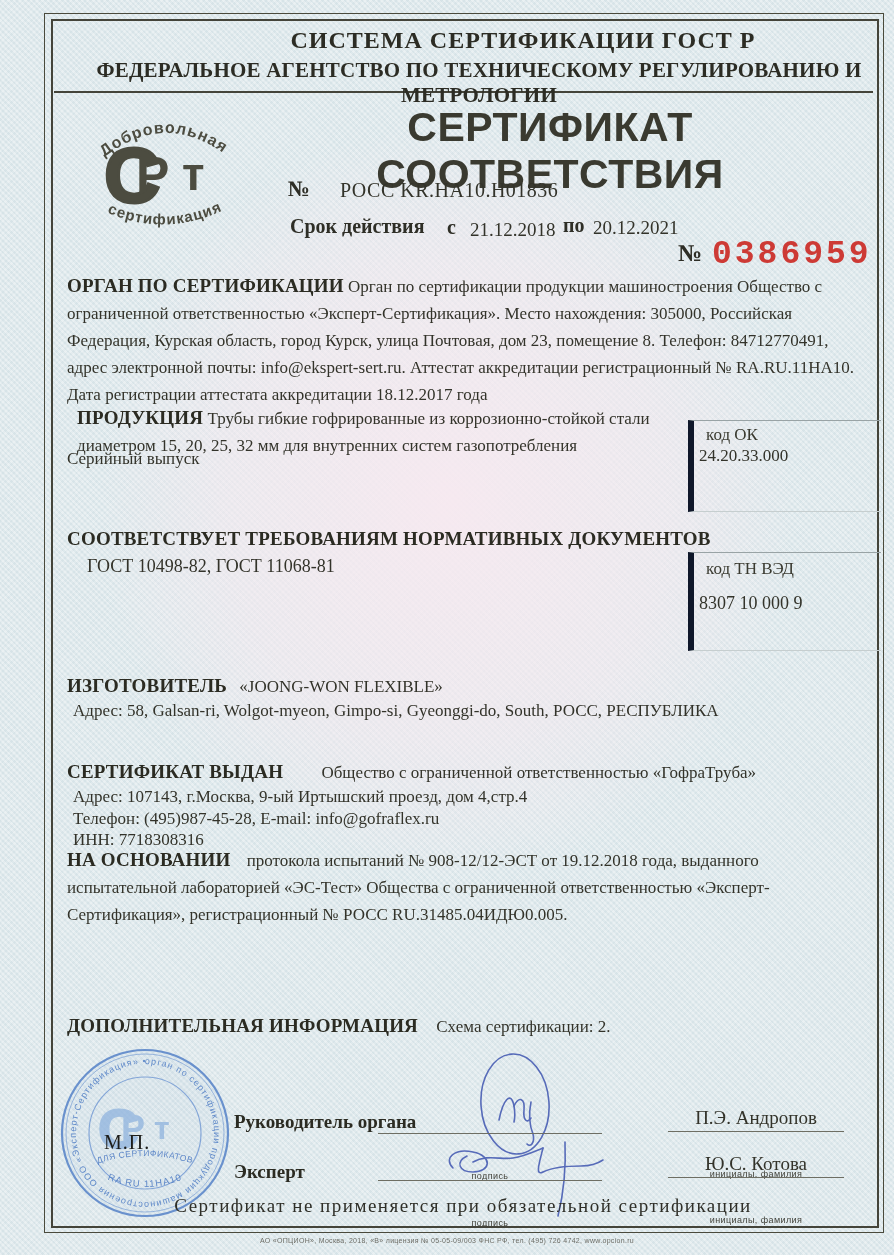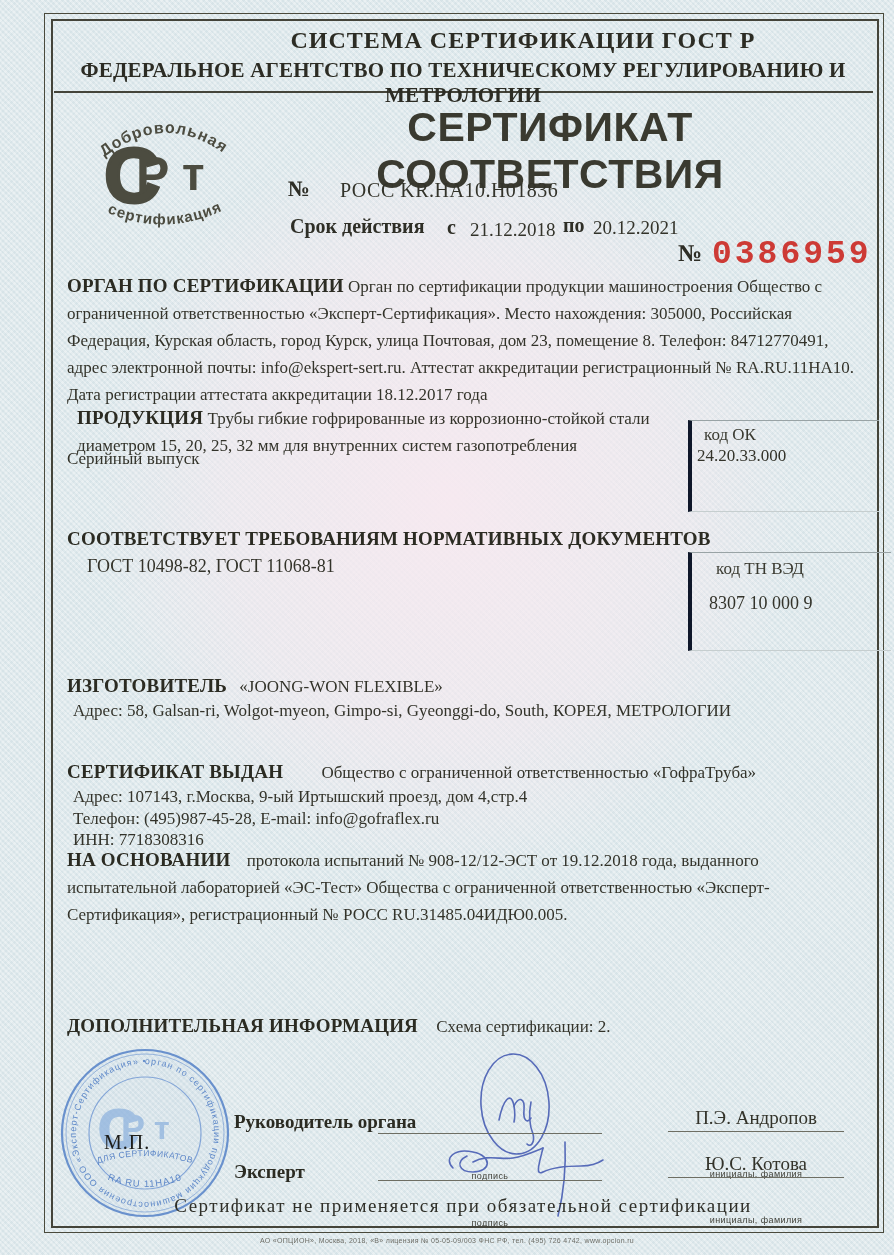--- a/index.html
+++ b/index.html
@@ -10,32 +10,32 @@
       radial-gradient(ellipse 52% 40% at 50% 40%, rgba(247,233,240,.95) 0%, rgba(246,234,240,.55) 48%, rgba(233,238,240,0) 75%),
       repeating-linear-gradient(45deg, rgba(255,255,255,.22) 0 2px, rgba(175,202,212,.10) 2px 4px),
       repeating-linear-gradient(-45deg, rgba(255,255,255,.16) 0 2px, rgba(183,205,214,.09) 2px 4px);}
   .abs{position:absolute;}
   .frame-outer{left:44px;top:13px;width:838px;height:1218px;border:1.5px solid #4a4a3c;}
   .frame-inner{left:51px;top:19px;width:824px;height:1205px;border:2.5px solid #44443a;}
   .header-sep{left:54px;top:91px;width:819px;border-top:2.2px solid #44443a;}
   .hdr1{left:53px;top:27px;width:820px;text-align:center;text-indent:120px;
     font:bold 24px "Liberation Serif", serif;color:#2c2c24;letter-spacing:1px;}
   .hdr2{left:53px;top:58px;width:820px;text-align:center;
-    font:bold 21px "Liberation Serif", serif;color:#2c2c24;letter-spacing:0.2px;}
+    font:bold 21px "Liberation Serif", serif;color:#2c2c24;letter-spacing:0.2px;padding-left:16px;}
   .title{left:236px;top:104px;width:628px;text-align:center;
     font:bold 41px "Liberation Sans", sans-serif;color:#3a3a30;letter-spacing:0.5px;}
   .num-sign{font:bold 22px "Liberation Serif", serif;color:#2e2e26;}
   .reg-val{font:20px "Liberation Serif", serif;letter-spacing:0.5px;}
   .v-label{font:bold 20px "Liberation Serif", serif;color:#2e2e26;}
   .v-date{font:19px "Liberation Serif", serif;}
   .blank-digits{font:bold 33px "Liberation Mono", monospace;color:#cd3a35;letter-spacing:3px;}
   .s-label{font-weight:bold;font-size:19px;color:#2b2b22;letter-spacing:0.2px;}
   .body-text{font-size:17px;color:#33332a;}
   .para{font-size:17px;line-height:27px;color:#33332a;}
-  .code-box{border-top:1px solid #99a3a5;border-left:4px solid #0f172a;border-bottom:1px solid #c6cecf;}
+  .code-box{border-top:1px solid #99a3a5;border-left:6px solid #0f172a;border-bottom:1px solid #c6cecf;}
   .code-label{font-size:17px;color:#3a3a30;}
   .code-val{font-size:17px;color:#33332a;}
   .sig-role{font:bold 19px "Liberation Serif", serif;color:#2b2b22;}
   .sig-line{border-top:1.2px solid #6e6e63;}
   .sig-caption{font:9px "Liberation Sans", sans-serif;color:#44443c;letter-spacing:0.4px;text-align:center;margin-top:35px;}
   .sig-name{font:19px "Liberation Serif", serif;color:#33332a;text-align:center;}
   .mp{font:20px "Liberation Serif", serif;color:#1d1d1a;letter-spacing:1px;}
   .footer-note{left:53px;top:1195px;width:820px;text-align:center;
     font:19px "Liberation Serif", serif;color:#2f2f28;letter-spacing:1.5px;}
   .print-info{left:0;top:1237px;width:894px;text-align:center;
@@ -93,30 +93,30 @@
 <div class="abs body-text" style="left:67px;top:449px;">Серийный выпуск</div>
 
 <div class="abs code-box" style="left:688px;top:420px;width:187px;height:90px;">
   <div class="code-label" style="padding:4px 0 0 12px;">код ОК</div>
   <div class="code-val" style="padding:1px 0 0 5px;">24.20.33.000</div>
 </div>
 
 <div class="abs s-label" style="left:67px;top:528px;">СООТВЕТСТВУЕТ ТРЕБОВАНИЯМ НОРМАТИВНЫХ ДОКУМЕНТОВ</div>
 <div class="abs body-text" style="left:75px;top:556px;font-size:18px;margin-left:12px;">ГОСТ 10498-82, ГОСТ 11068-81</div>
 
-<div class="abs code-box" style="left:688px;top:552px;width:187px;height:97px;padding-left:12px;">
+<div class="abs code-box" style="left:688px;top:552px;width:187px;height:97px;">
   <div class="code-label" style="padding:6px 0 0 12px;">код ТН ВЭД</div>
   <div class="code-val" style="padding:14px 0 0 5px;font-size:18px;">8307 10 000 9</div>
 </div>
 
 <p class="abs para" style="left:67px;top:672px;width:700px;margin:0;">
   <span class="s-label">ИЗГОТОВИТЕЛЬ</span>
   <span class="body-text" style="margin-left:8px;">«JOONG-WON FLEXIBLE»</span>
 </p>
-<div class="abs body-text" style="left:73px;top:701px;">Адрес: 58, Galsan-ri, Wolgot-myeon, Gimpo-si, Gyeonggi-do, South, КОРЕЯ, МЕТРОЛОГИИ</div>
+<div class="abs body-text" style="left:73px;top:701px;">Адрес: 58, Galsan-ri, Wolgot-myeon, Gimpo-si, Gyeonggi-do, South, РОСС, РЕСПУБЛИКА</div>
 
 <p class="abs para" style="left:67px;top:758px;width:780px;margin:0;">
   <span class="s-label">СЕРТИФИКАТ ВЫДАН</span>
   <span class="body-text" style="margin-left:34px;">Общество с ограниченной ответственностью «ГофраТруба»</span>
 </p>
 <div class="abs body-text" style="left:73px;top:787px;">Адрес: 107143, г.Москва, 9-ый Иртышский проезд, дом 4,стр.4</div>
 <div class="abs body-text" style="left:73px;top:809px;">Телефон: (495)987-45-28, E-mail: info@gofraflex.ru</div>
 <div class="abs body-text" style="left:73px;top:830px;">ИНН: 7718308316</div>
 
 <p class="abs para" style="left:67px;top:846px;width:797px;margin:0;">

